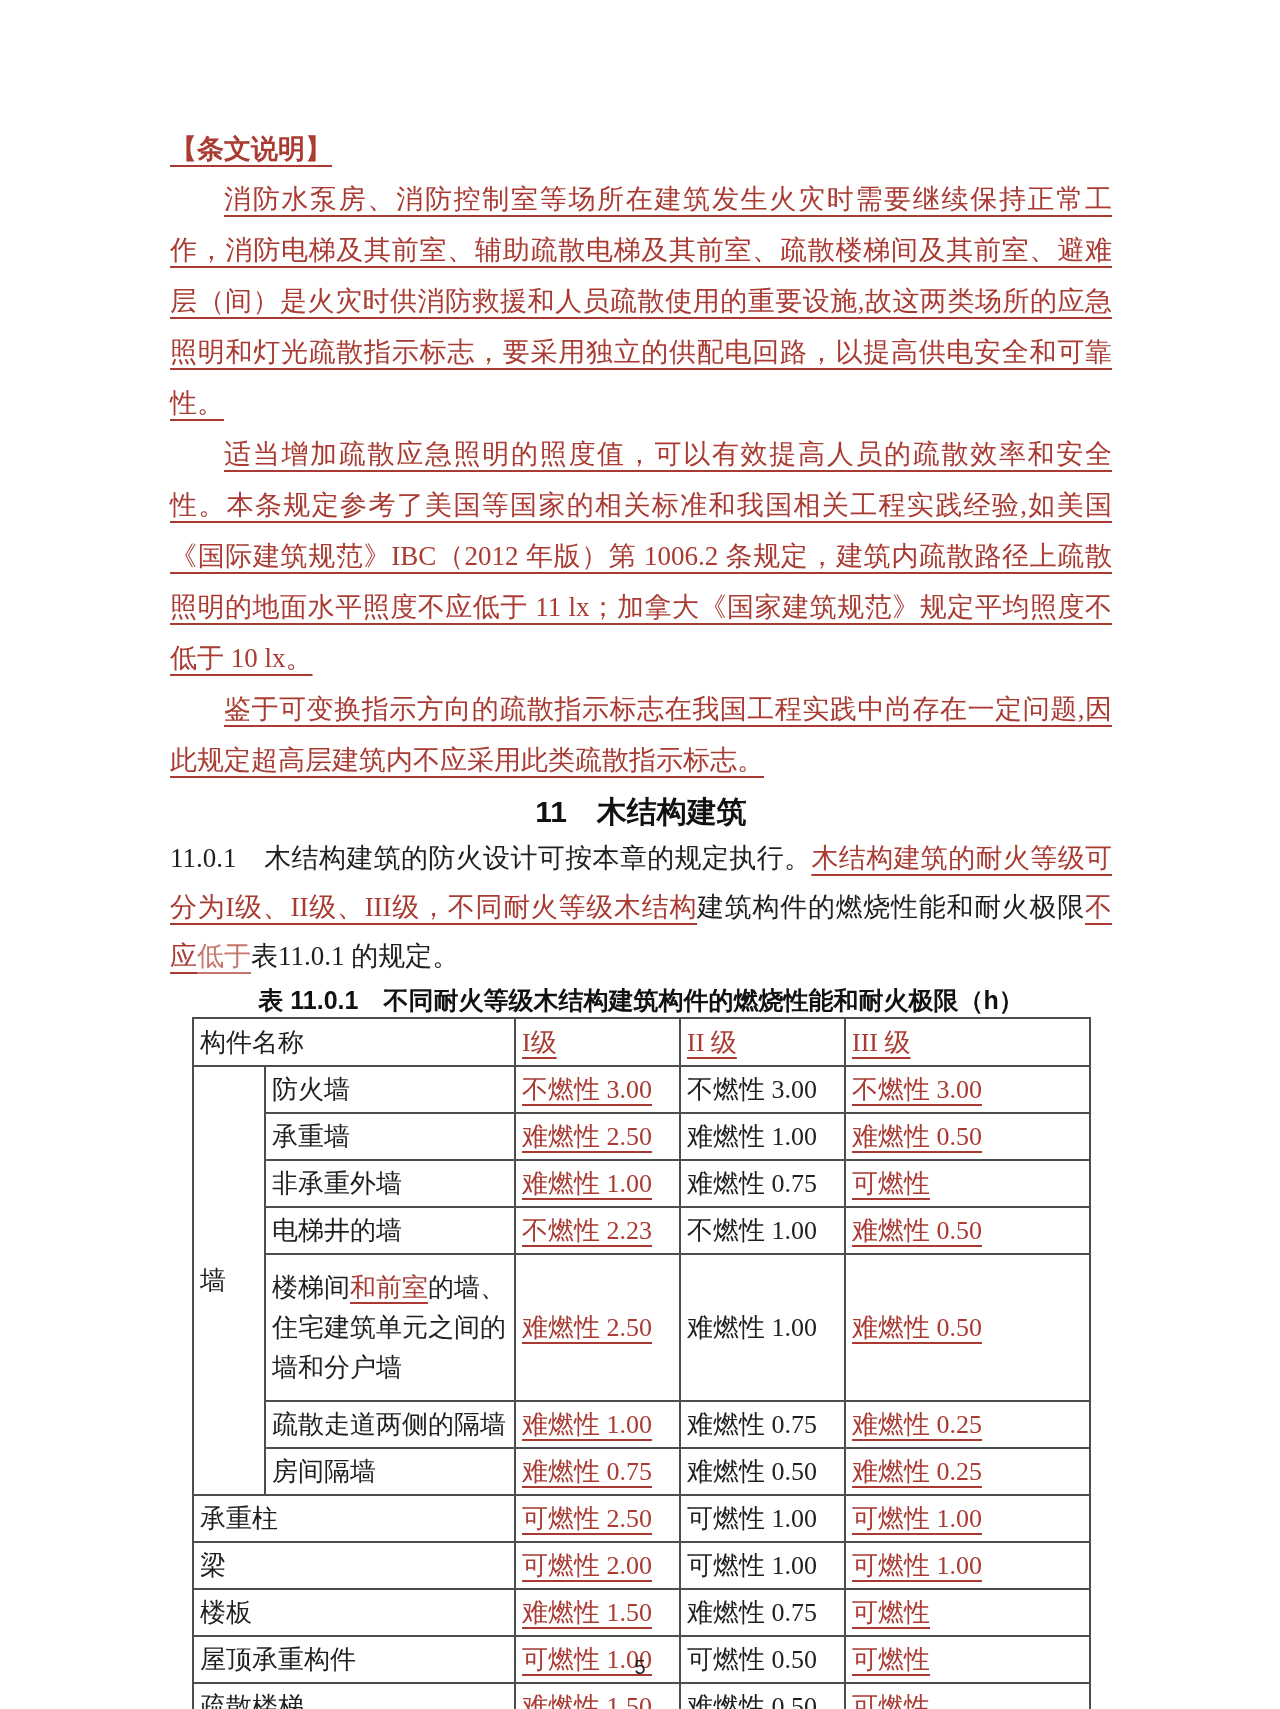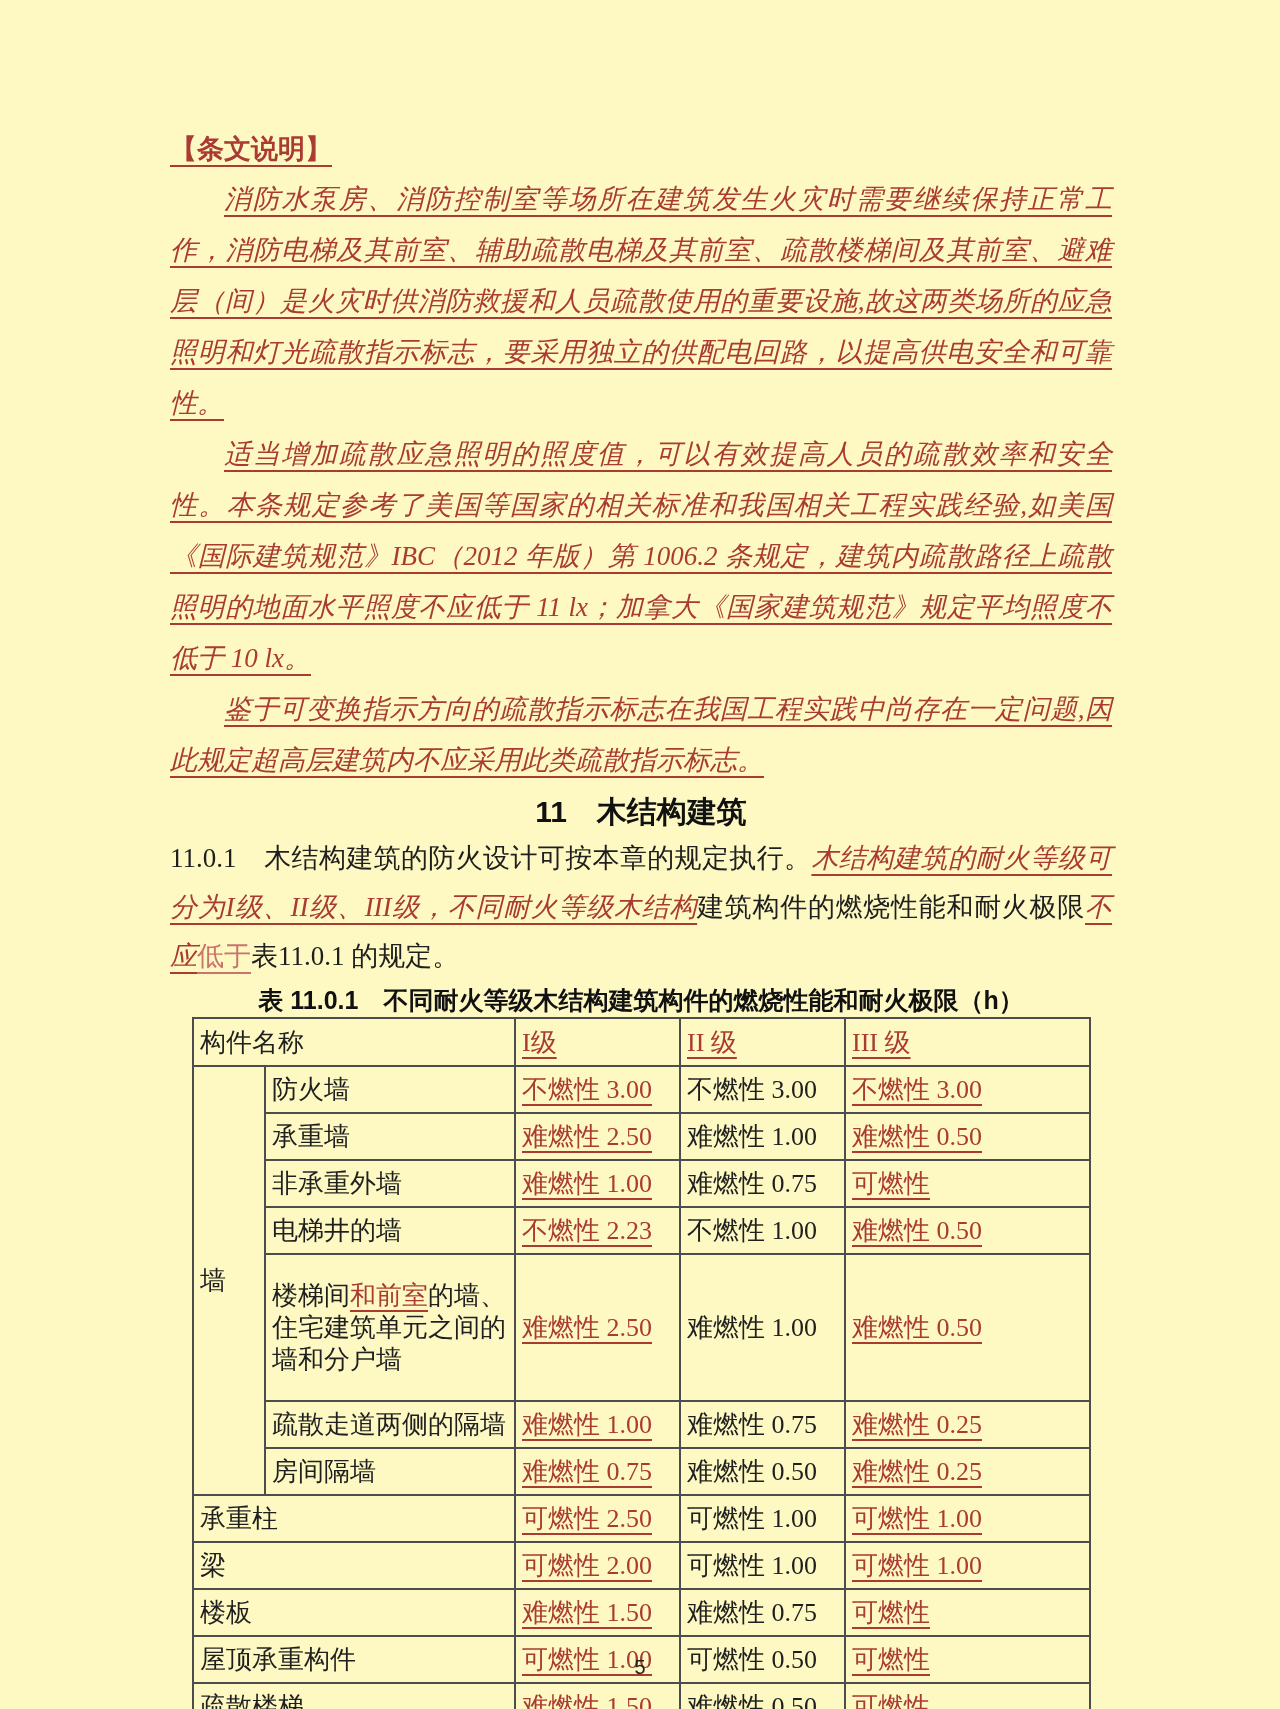--- a/index.html
+++ b/index.html
@@ -2,21 +2,21 @@
 <html style="--ins-red: #a93b33; --ins-red-light: #c8756d;"><head>
 <meta charset="utf-8">
 <style>
   * { margin: 0; padding: 0; box-sizing: border-box; }
   html, body { background: #e8e8e8; }
   .page {
     position: relative;
     width: 1280px;
     height: 1709px;
     margin: 0 auto;
-    background: #fef9c3;
+    background: #ffffff;
     overflow: hidden;
     font-family: "Liberation Serif", "DejaVu Serif", serif;
     color: #1f1f1f;
   }
   .content {
     padding: 132px 168px 0 170px;
   }
   .annot-header {
     font-family: "Liberation Sans", "DejaVu Sans", sans-serif;
     font-weight: bold;
@@ -32,21 +32,20 @@
     font-size: 27px;
     line-height: 51px;
     text-align: justify;
     text-indent: 2em;
   }
   .red-ins {
     color: var(--ins-red, #a93b33);
     text-decoration: underline;
     text-underline-offset: 7px;
     text-decoration-thickness: 1.5px;
-    font-style: italic;
   }
   .red-light-ins {
     color: var(--ins-red-light, #c8756d);
     text-decoration: underline;
     text-underline-offset: 7px;
     text-decoration-thickness: 1.5px;
   }
   .black-seg { color: #1f1f1f; text-decoration: none; margin-top: 20px; }
   .chapter {
     font-family: "Liberation Sans", "DejaVu Sans", sans-serif;
@@ -89,21 +88,21 @@
   .fire-table th, .fire-table td {
     border: 2px solid #4d4d4d;
     text-align: left;
     vertical-align: middle;
     padding: 2px 6px;
     font-weight: normal;
   }
   .fire-table tr { height: 47px; }
   .fire-table tr.header-row { height: 48px; }
   .fire-table tr.tall-row { height: 147px; }
-  .fire-table .tall-row .name-cell { line-height: 32px; border-radius: 21px; }
+  .fire-table .tall-row .name-cell { line-height: 40px; border-radius: 21px; }
   .red-u {
     color: var(--ins-red, #a93b33);
     text-decoration: underline;
     text-underline-offset: 6px;
     text-decoration-thickness: 1.5px;
   }
   .page-number {
     position: absolute;
     left: 0;
     right: 0;

